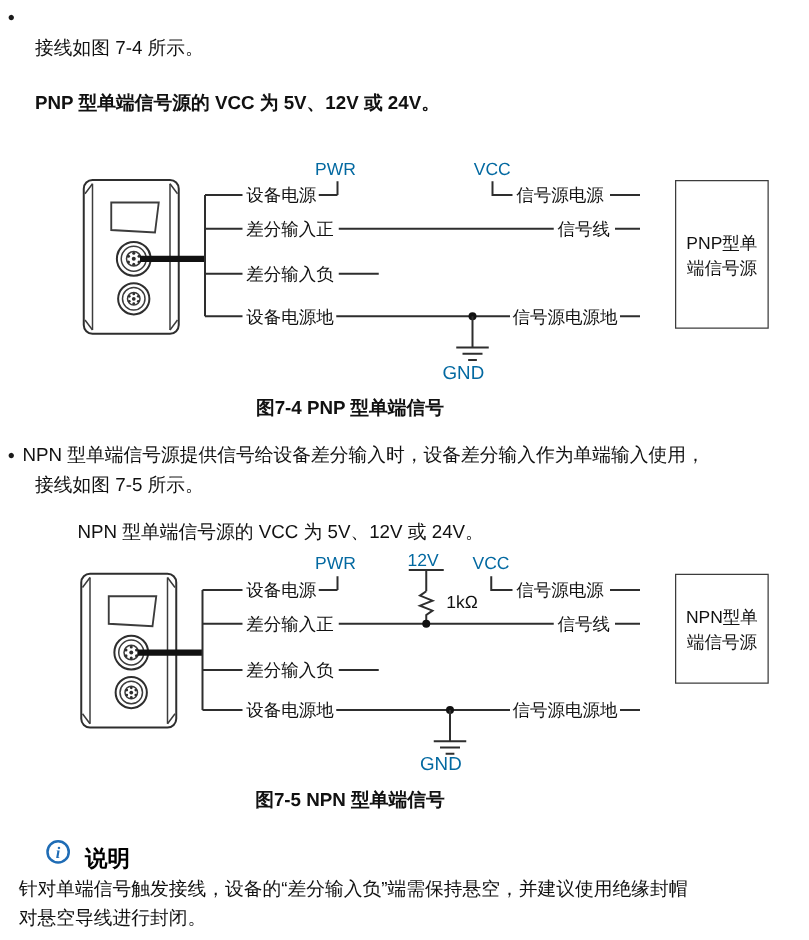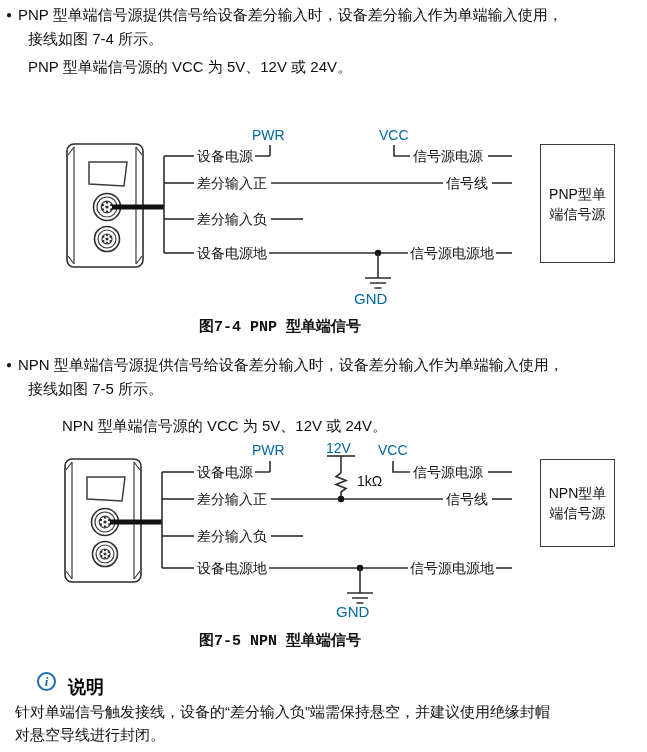--- a/index.html
+++ b/index.html
@@ -7,21 +7,21 @@
   .page {
     position:relative; width:647px; height:752px; background:#fff;
     font-family:"Liberation Sans","DejaVu Sans",sans-serif;
     color:#1a1a1a; overflow:hidden;
   }
   .abs { position:absolute; }
   .body-text { font-size:15px; line-height:20px; white-space:nowrap; color:#111; }
   .bullet-dot { font-size:10px; }
   .dlabel { font-size:14px; line-height:16px; white-space:nowrap; color:#111; }
   .latin  { font-size:14px; line-height:14px; white-space:nowrap; color:#0369a1; text-align:left; }
-  .caption { font-size:15px; font-weight:700; color:#111; text-align:center; white-space:nowrap;font-family:Liberation Mono, monospace; }
+  .caption { font-size:15px; font-weight:700; color:#111; text-align:center; white-space:nowrap; }
   .src-box {
     border:1.5px solid #3c3c3c; display:flex; flex-direction:column;
     align-items:center; justify-content:center; font-size:14px; line-height:20px;
     color:#111; text-align:center;margin-left:28px;
   }
   .note-title { font-size:18px; font-weight:700; color:#000; }
   .info-badge {
     width:19px; height:19px; border-radius:50%;
     border:2px solid #1f6cb5; color:#1f6cb5;
     display:flex; align-items:center; justify-content:center;
@@ -31,23 +31,22 @@
   svg { position:absolute; left:0; top:0; }
   .wire { stroke:#2e2e2e; stroke-width:1.6; fill:none; }
   .thin { stroke:#3c3c3c; stroke-width:1.2; fill:none; }
 </style>
 </head>
 <body>
 
 <div class="page">
 
   <span class="abs bullet-dot" style="left:6px;top:9px;">●</span>
-  <div class="abs body-text" style="left:18px;top:5px;">PNP 型单端信号源提供信号给设备差分输入时，设备差分输入作为单端输入使用，</div>
   <div class="abs body-text" style="left:28px;top:29px;">接线如图 7-4 所示。</div>
-  <div class="abs body-text" style="left:28px;top:57px;">PNP 型单端信号源的 VCC 为 5V、12V 或 24V。</div>
+  <div class="abs body-text" style="left:28px;top:73px;font-weight:bold;">PNP 型单端信号源的 VCC 为 5V、12V 或 24V。</div>
 
   <div class="abs" style="left:0;top:120px;width:647px;height:225px;">
     <svg width="647" height="225" viewBox="0 0 647 225">
 
       <g transform="translate(66,23)">
         <rect x="1" y="1" width="76" height="123" rx="7" fill="#fff" class="wire"></rect>
         <path class="thin" d="M8,4 V121 M70,4 V121"></path>
         <path class="thin" d="M2,12 L8,4 M76,12 L70,4 M2,113 L8,121 M76,113 L70,121"></path>
         <polygon points="23,19 61,19 58,43 23,41" fill="#fff" class="thin" style="stroke-width:1.5"></polygon>
         <g>

